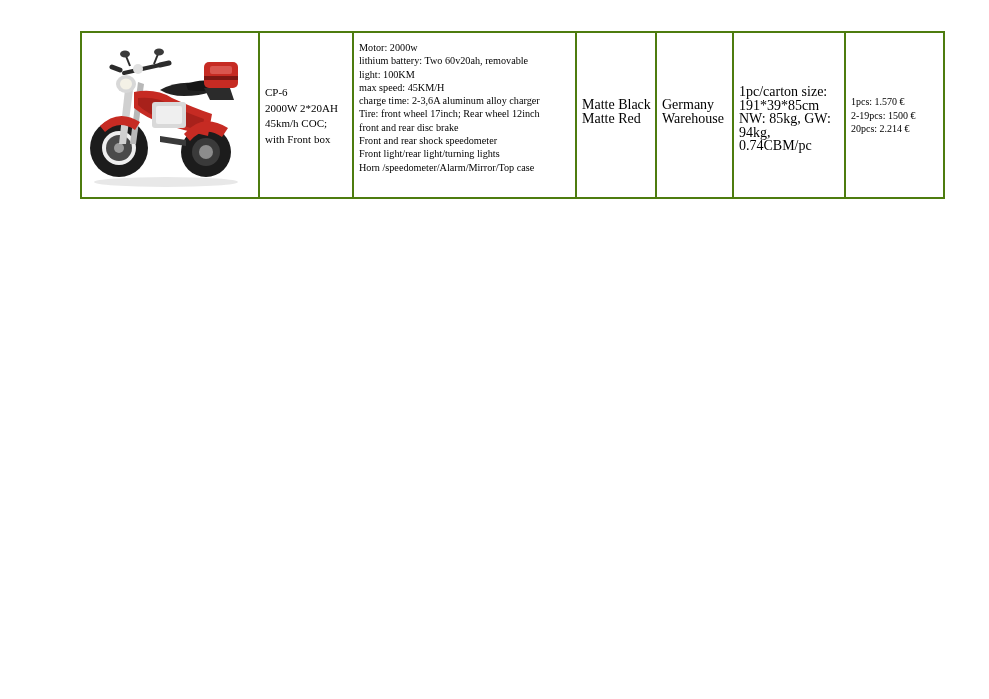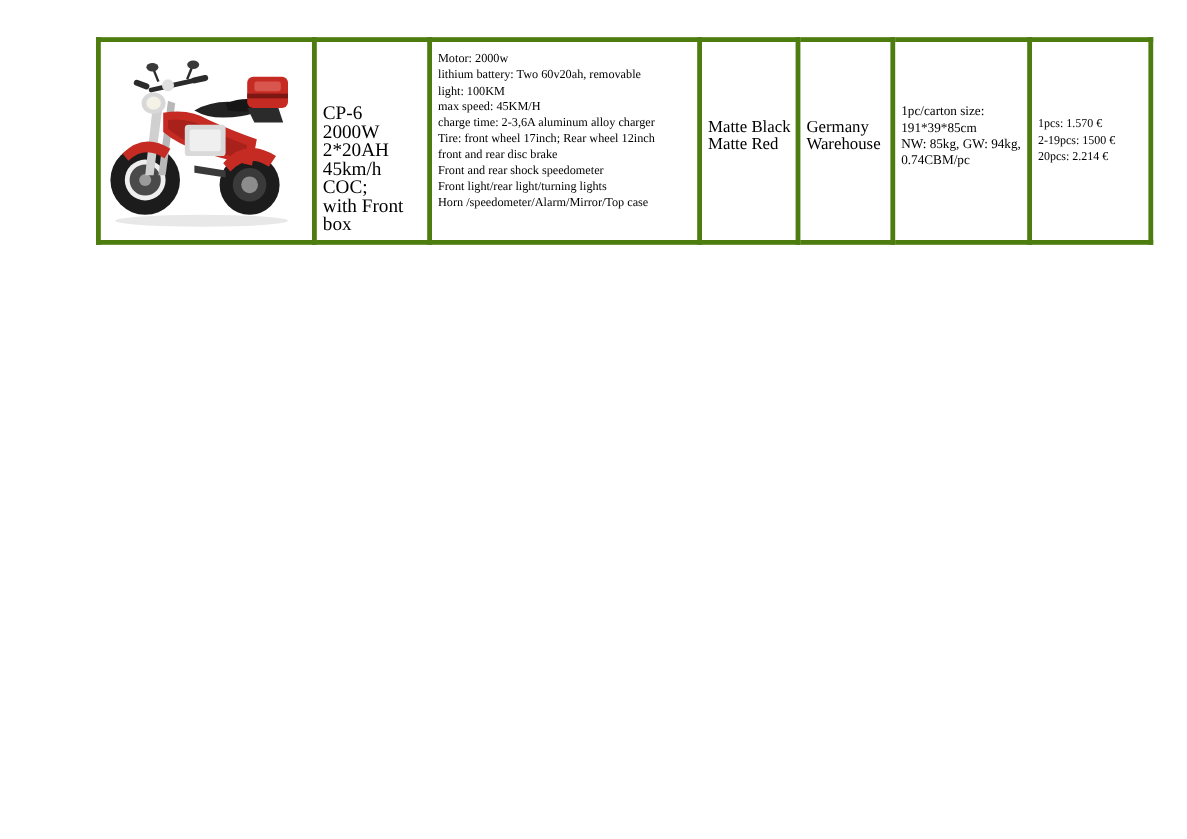--- a/index.html
+++ b/index.html
@@ -25,49 +25,49 @@
   }
   .product-table {
     position: absolute;
     left: 80px;
     top: 31px;
     width: 849px;
     border-collapse: collapse;
     table-layout: fixed;
   }
   .product-table td {
-    border: 4px solid #4d7c0f;
+    border: 2px solid #4d7c0f;
     vertical-align: top;
     padding: 0;
   }
   .col-image { width: 176px; }
   .col-model { width: 92px; }
   .col-specs { width: 221px; }
   .col-color  { width: 78px; }
   .col-wh     { width: 75px; }
   .col-pack   { width: 110px; }
   .col-price  { width: 97px; }
   .cell-model {
     padding: 52px 4px 4px 5px;
-    font-size: 16px;
+    font-size: 11px;
     line-height: 15.5px;
   }
   .cell-specs {
     padding: 8px 4px 4px 5px;
     font-size: 10.2px;
     line-height: 13.3px;
   }
   .cell-mid {
     padding: 65px 4px 4px 5px;
     font-size: 14px;
     line-height: 13.5px;
   }
   .cell-pack {
     padding: 52px 4px 4px 5px;
-    font-size: 11px;
+    font-size: 14px;
     line-height: 13.5px;
   }
   .cell-price {
     padding: 62px 4px 4px 5px;
     font-size: 10px;
     line-height: 13.5px;
   }
   .spec-line, .model-line, .plain-line {
     display: block;
     white-space: pre-wrap;

